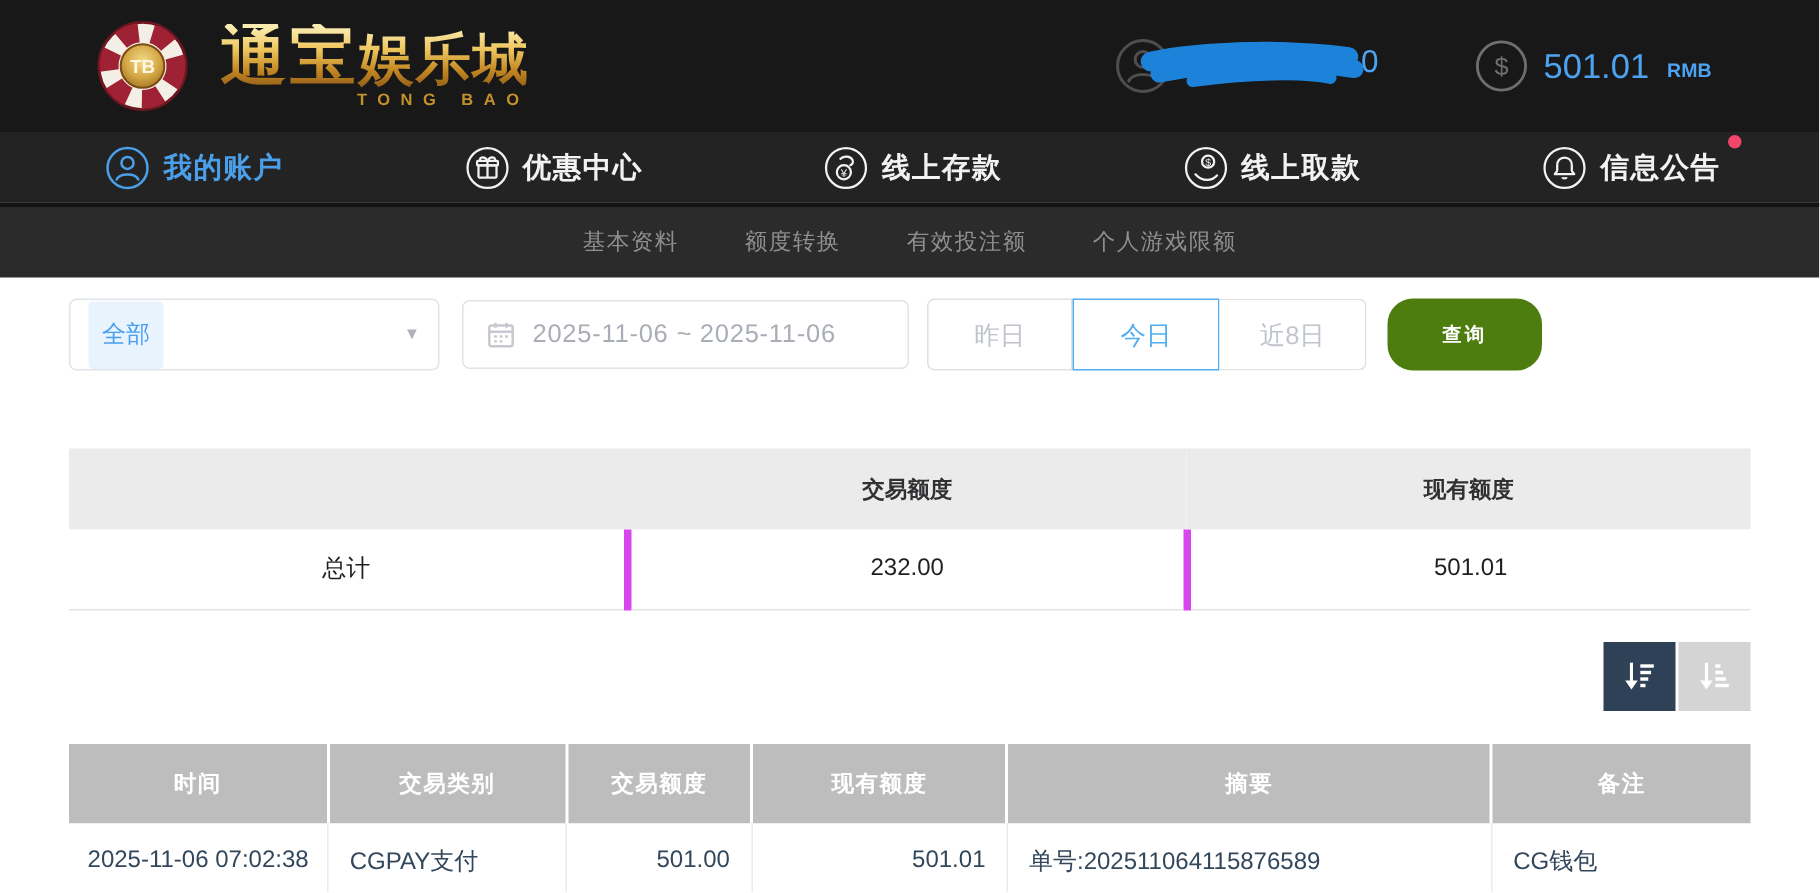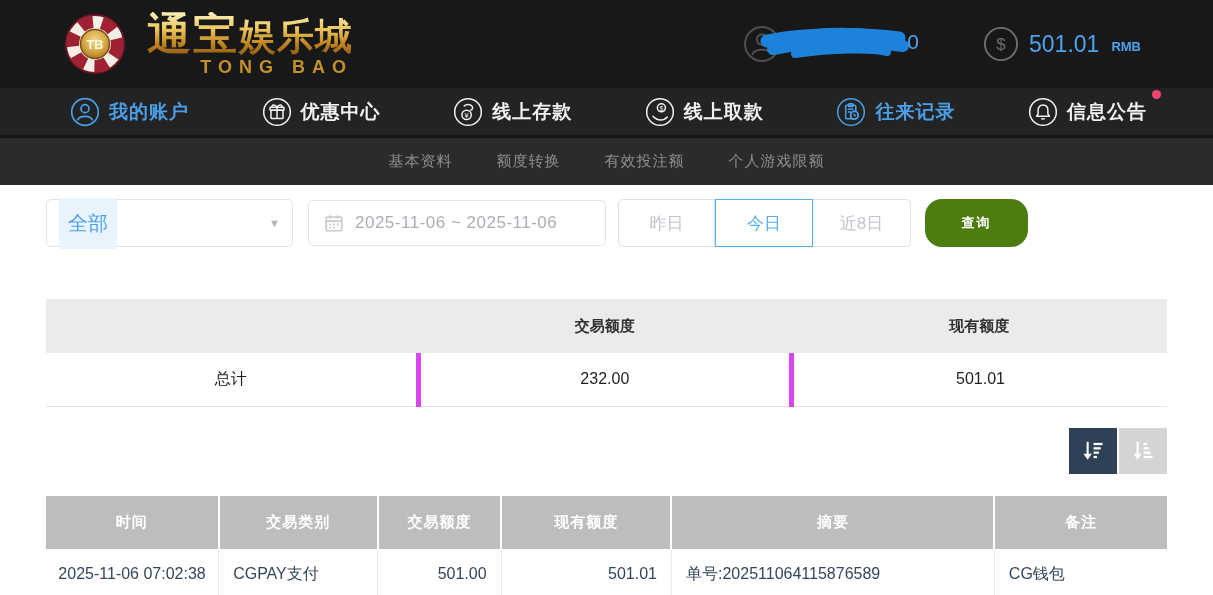--- a/index.html
+++ b/index.html
@@ -10,21 +10,21 @@
   .topbar { height:88px; background:#181818; display:flex; align-items:center; }
   .logo { display:flex; align-items:center; margin-left:64px; gap:21px; }
   .logo-chip { width:62px; height:62px; }
   .logo-text { display:flex; flex-direction:column; line-height:1; }
   .logo-cn { font-weight:bold; white-space:nowrap;
              background:linear-gradient(180deg,#f9ecb0 5%,#eec75e 38%,#c08420 72%,#96621a 95%);
              -webkit-background-clip:text; background-clip:text;
              -webkit-text-fill-color:transparent; color:#ddae45; }
   .logo-cn .cn-main { font-size:44px; letter-spacing:2px; }
   .logo-cn .cn-rest { font-size:37px; letter-spacing:1px; }
-  .logo-en { font-size:18px; font-weight:bold; letter-spacing:7px; color:#c3912c; text-align:right; margin-top:2px; }
+  .logo-en { font-size:11px; font-weight:bold; letter-spacing:7px; color:#c3912c; text-align:right; margin-top:2px; }
 
   .topbar-right { margin-left:auto; margin-right:72px; display:flex; align-items:center; gap:58px; }
   .user-chip { display:flex; align-items:center; position:relative; }
   .user-icon-svg { color:#4e4e4e; }
   .masked-name { position:relative; width:138px; height:34px; margin-left:6px; }
   .masked-name .scribble { position:absolute; left:-34px; top:0; }
   .masked-name .suffix { position:absolute; right:6px; top:3px; font-size:21px; color:#4da3f0; }
   .balance { display:flex; align-items:center; gap:10px; }
   .balance-icon-svg { color:#6e6e6e; }
   .balance .amount { font-size:23px; color:#4da3f0; font-weight:500; }
@@ -42,21 +42,21 @@
   .subnav { height:50px; background:#2b2b2b; border-top:3px solid #141414;
             display:flex; align-items:center; justify-content:center; gap:44px; }
   .subnav-item { color:#8f8f8f; font-size:15px; letter-spacing:1px; cursor:pointer; white-space:nowrap; }
 
   
   .content { padding:14px 46px 0 46px; }
   .filter-row { display:flex; align-items:center; height:48px; }
 
   .type-select { width:247px; height:48px; border:1px solid #e1e3e8; border-radius:5px;
                  display:flex; align-items:center; padding:0 12px; background:#fff; cursor:pointer; }
-  .type-chip { background:#e8f3fd; color:#4a9ef0; font-size:20px; padding:12px 9px; border-radius:3px; }
+  .type-chip { background:#e8f3fd; color:#4a9ef0; font-size:16px; padding:12px 9px; border-radius:3px; }
   .select-caret { margin-left:auto; color:#b0b3ba; font-size:11px; }
 
   .date-input { width:298px; height:46px; border:1px solid #e1e3e8; border-radius:5px; margin-left:15px;
                 display:flex; align-items:center; padding:0 14px; gap:10px; background:#fff; cursor:pointer; }
   .cal-icon-svg { color:#c6c9cf; }
   .date-text { color:#a9adb5; font-size:17px; letter-spacing:0.5px; white-space:nowrap; }
 
   .range-group { display:flex; margin-left:12px; height:48px; }
   .range-btn { width:98px; height:48px; background:#fff; border:1px solid #e0e0e0; border-left-width:0;
                color:#c0c4cc; font-size:17px; display:flex; align-items:center; justify-content:center; cursor:pointer; }
@@ -184,33 +184,20 @@
       <span class="nav-label">线上存款</span>
     </div>
     <div class="nav-item">
       <svg width="30" height="30" viewBox="0 0 32 32" fill="none" stroke="currentColor" stroke-width="1.6">
         <circle cx="16" cy="16" r="14.2"></circle>
         <circle cx="17.5" cy="11.5" r="4.3"></circle>
         <text x="17.5" y="14.4" text-anchor="middle" font-size="7.5" fill="currentColor" stroke="none" font-family="Liberation Sans, sans-serif">$</text>
         <path d="M8.5 20.5c2.8 3.2 5.5 4 8.3 4 2.6 0 5-1 7-3.2" stroke-linecap="round"></path>
       </svg>
       <span class="nav-label">线上取款</span>
-    </div>
-    <div class="nav-item active">
-      <svg width="30" height="30" viewBox="0 0 32 32" fill="none" stroke="currentColor" stroke-width="1.6">
-        <circle cx="16" cy="16" r="14.2"></circle>
-        <rect x="10.3" y="8.8" width="10.8" height="14.4" rx="1.2"></rect>
-        <rect x="13.4" y="7.2" width="4.8" height="2.8" rx="0.8"></rect>
-        <line x1="12.5" y1="13" x2="18.5" y2="13"></line>
-        <line x1="12.5" y1="16" x2="16" y2="16"></line>
-        <circle cx="19.6" cy="19.4" r="4.1" fill="#232323"></circle>
-        <circle cx="19.6" cy="19.4" r="4.1"></circle>
-        <path d="M19.6 17.5v2l1.5 1"></path>
-      </svg>
-      <span class="nav-label">往来记录</span>
     </div>
     <div class="nav-item">
       <svg width="30" height="30" viewBox="0 0 32 32" fill="none" stroke="currentColor" stroke-width="1.6">
         <circle cx="16" cy="16" r="14.2"></circle>
         <path d="M16 8.6c-3.3 0-5.2 2.4-5.2 5.6v3.8l-1.7 2.4h13.8l-1.7-2.4v-3.8c0-3.2-1.9-5.6-5.2-5.6z" stroke-linejoin="round"></path>
         <path d="M14.4 22.6c.3 1 2.9 1 3.2 0"></path>
       </svg>
       <span class="nav-label">信息公告</span>
       <span class="nav-badge"></span>
     </div>

